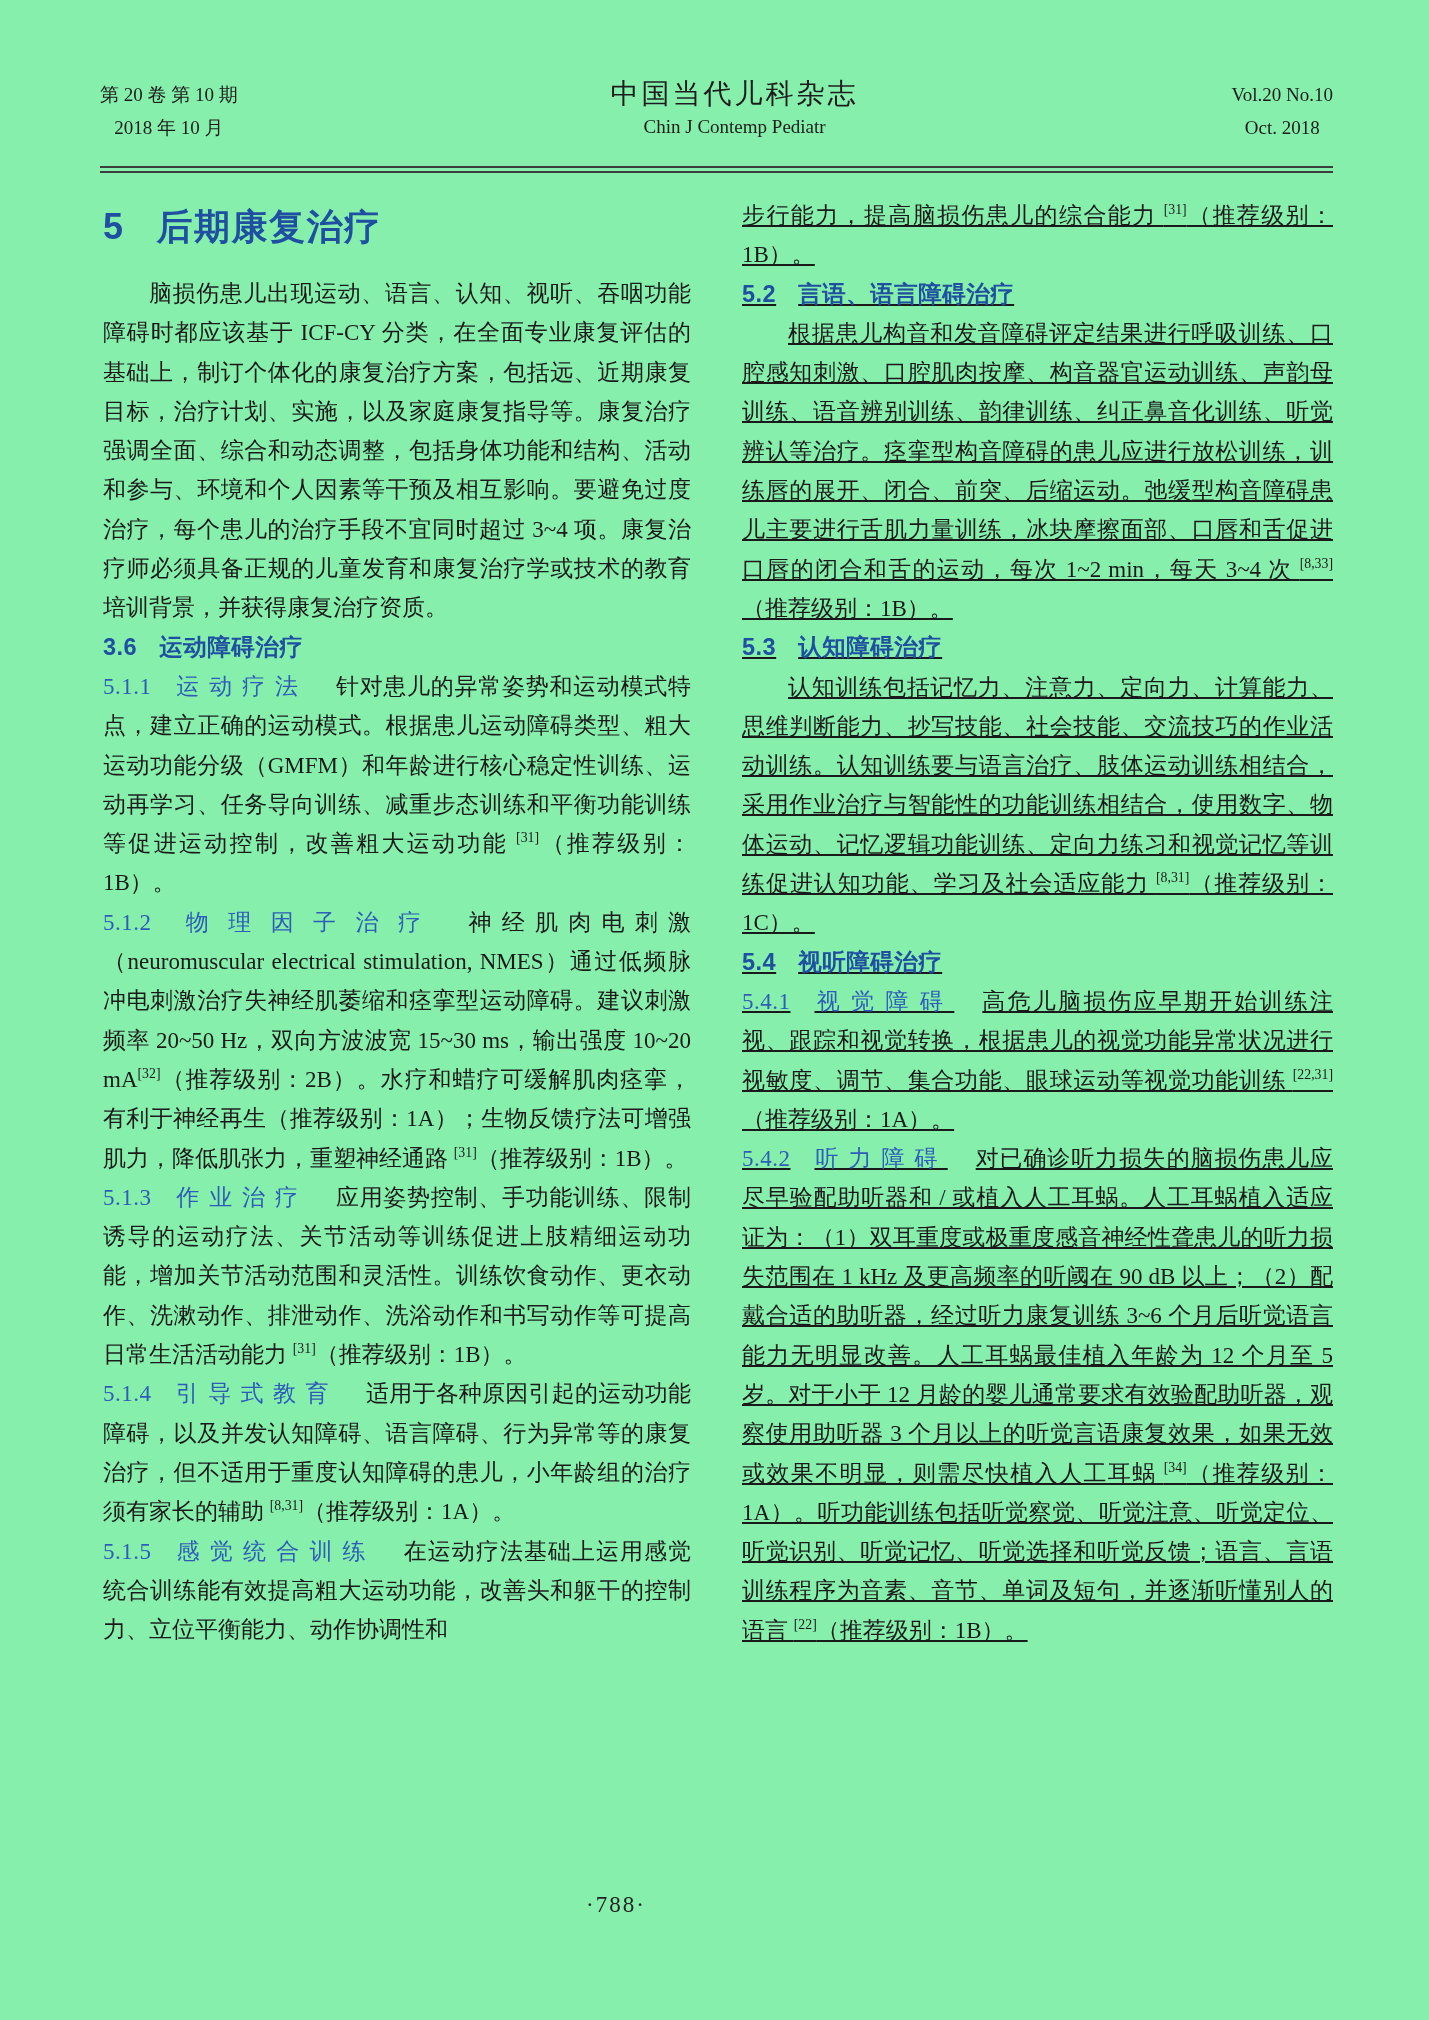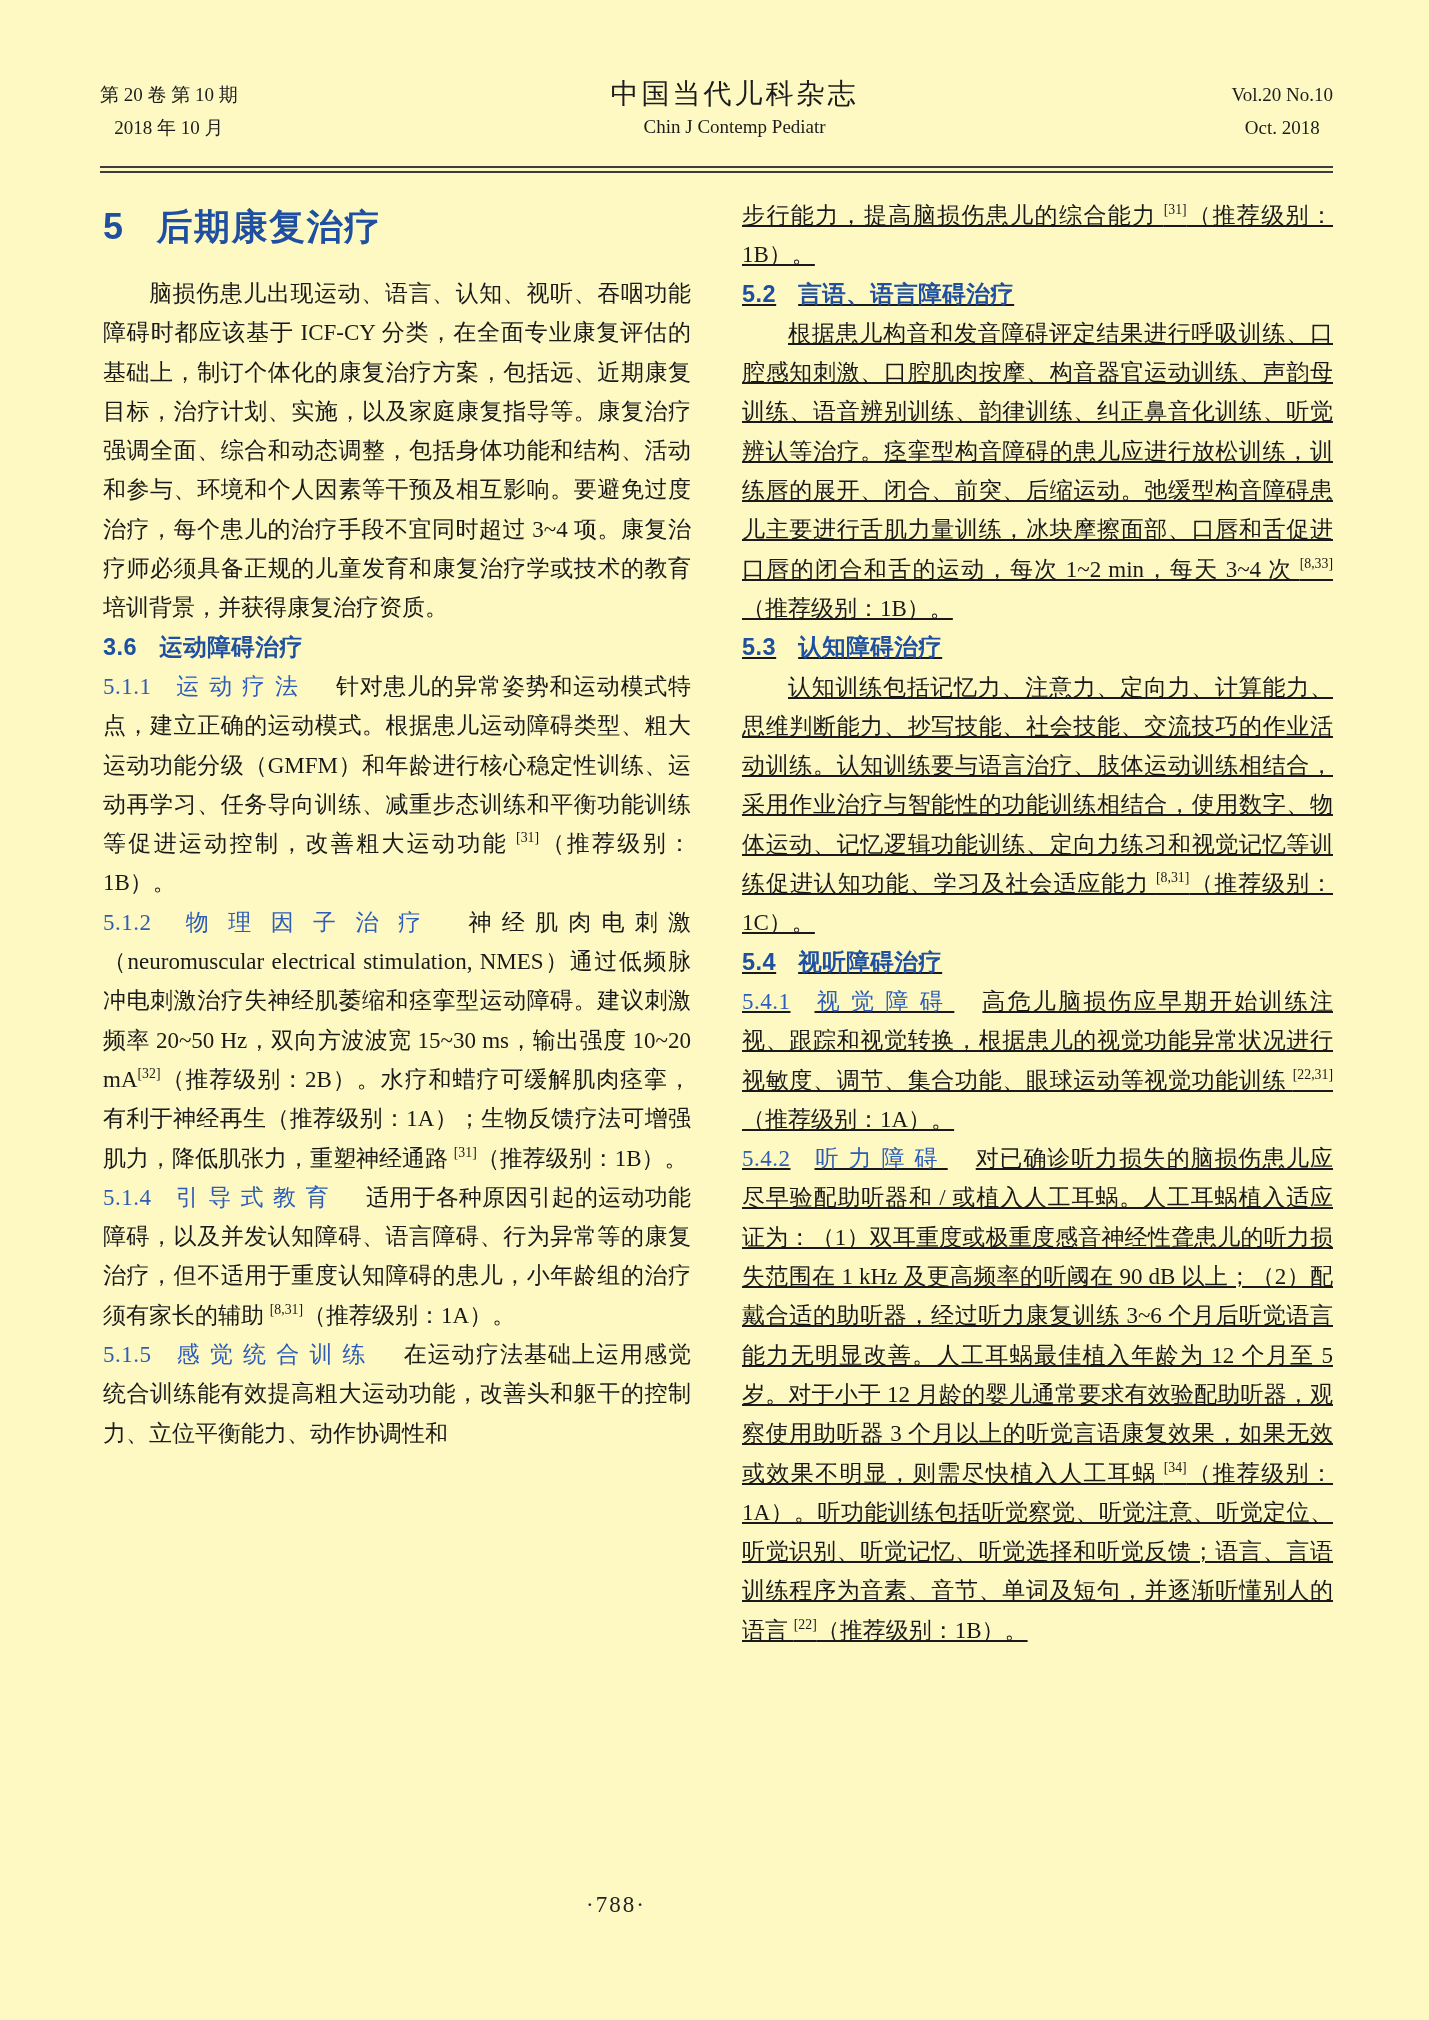--- a/index.html
+++ b/index.html
@@ -1,18 +1,18 @@
 <!DOCTYPE html>
 <html lang="zh"><head>
 <meta charset="utf-8">
 <style>
   * { margin:0; padding:0; box-sizing:border-box; }
   html,body { background:#ffffff; }
   .page {
-    position:relative; width:1429px; height:2020px; background:#fef9c3;
+    position:relative; width:1429px; height:2020px; background:#86efac;
     font-family:"Liberation Serif","DejaVu Serif",serif; color:#1a1a1a;
     overflow:hidden;
   }
   
   .hdr { position:absolute; top:78px; left:100px; width:1233px;
          display:flex; justify-content:space-between; align-items:flex-start; }
   .hdr-block { text-align:center; font-size:19px; line-height:33px; color:#1c1c1c; }
   .journal-cn { font-size:28px; letter-spacing:3px; line-height:32px; }
   .rule { position:absolute; top:166px; left:100px; width:1233px; height:7px;
           border-top:2.5px solid #3d3d3d; border-bottom:2px solid #3d3d3d; }
@@ -70,20 +70,21 @@
     <p class="indent"><span>脑损伤患儿出现运动、语言、认知、视听、吞咽功能障碍时都应该基于 ICF-CY 分类，在全面专业康复评估的基础上，制订个体化的康复治疗方案，包括远、近期康复目标，治疗计划、实施，以及家庭康复指导等。康复治疗强调全面、综合和动态调整，包括身体功能和结构、活动和参与、环境和个人因素等干预及相互影响。要避免过度治疗，每个患儿的治疗手段不宜同时超过 3~4 项。康复治疗师必须具备正规的儿童发育和康复治疗学或技术的教育培训背景，并获得康复治疗资质。</span></p>
 
     <h2 class="h2">
       <span class="h-num">3.6</span><span>运动障碍治疗</span>
     </h2>
 
     <p><span class="sub-num">5.1.1</span><span class="sub-title">运动疗法</span><span><span>针对患儿的异常姿势和运动模式特点，建立正确的运动模式。根据患儿运动障碍类型、粗大运动功能分级（GMFM）和年龄进行核心稳定性训练、运动再学习、任务导向训练、减重步态训练和平衡功能训练等促进运动控制，改善粗大运动功能 </span><sup>[31]</sup><span>（推荐级别：1B）。</span></span></p>
 
     <p><span class="sub-num">5.1.2</span><span class="sub-title">物理因子治疗</span><span><span>神经肌肉电刺激（neuromuscular electrical stimulation, NMES）通过低频脉冲电刺激治疗失神经肌萎缩和痉挛型运动障碍。建议刺激频率 20~50 Hz，双向方波波宽 15~30 ms，输出强度 10~20 mA</span><sup>[32]</sup><span>（推荐级别：2B）。水疗和蜡疗可缓解肌肉痉挛，有利于神经再生（推荐级别：1A）；生物反馈疗法可增强肌力，降低肌张力，重塑神经通路 </span><sup>[31]</sup><span>（推荐级别：1B）。</span></span></p>
 
+    <p><span class="sub-num">5.1.3</span><span class="sub-title">作业治疗</span><span><span>应用姿势控制、手功能训练、限制诱导的运动疗法、关节活动等训练促进上肢精细运动功能，增加关节活动范围和灵活性。训练饮食动作、更衣动作、洗漱动作、排泄动作、洗浴动作和书写动作等可提高日常生活活动能力 </span><sup>[31]</sup><span>（推荐级别：1B）。</span></span></p>
 
     <p><span class="sub-num">5.1.4</span><span class="sub-title">引导式教育</span><span><span>适用于各种原因引起的运动功能障碍，以及并发认知障碍、语言障碍、行为异常等的康复治疗，但不适用于重度认知障碍的患儿，小年龄组的治疗须有家长的辅助 </span><sup>[8,31]</sup><span>（推荐级别：1A）。</span></span></p>
 
     <p><span class="sub-num">5.1.5</span><span class="sub-title">感觉统合训练</span><span><span>在运动疗法基础上运用感觉统合训练能有效提高粗大运动功能，改善头和躯干的控制力、立位平衡能力、动作协调性和</span></span></p>
 
   </div>
 
   <div class="col col-right">
 
     <p><span>步行能力，提高脑损伤患儿的综合能力 </span><sup>[31]</sup><span>（推荐级别：1B）。</span></p>

